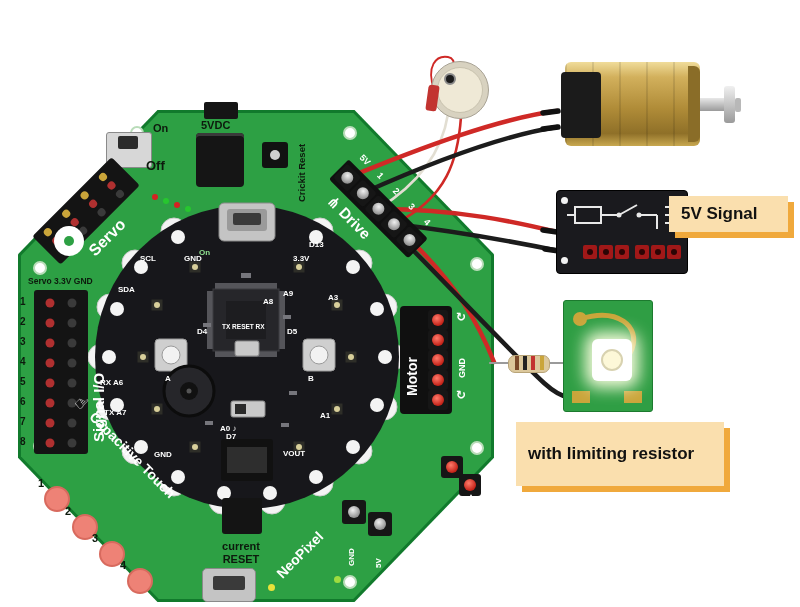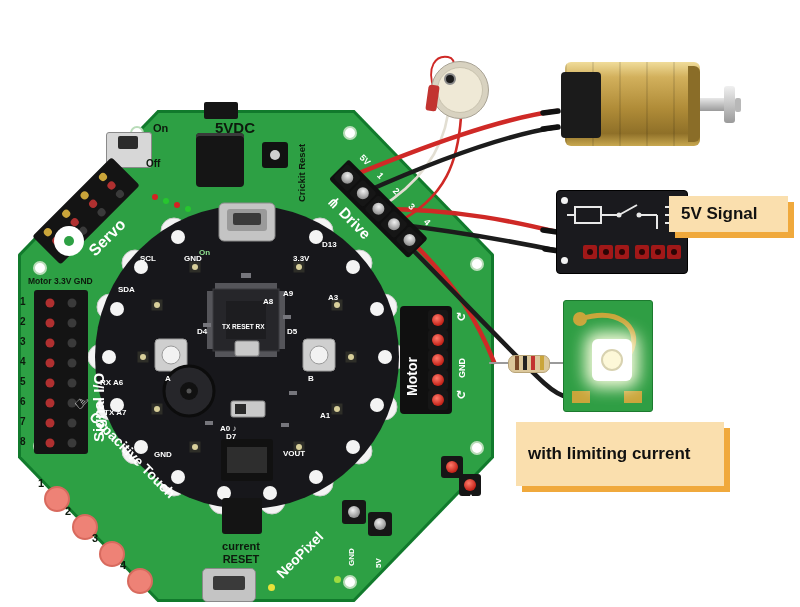--- a/index.html
+++ b/index.html
@@ -35,29 +35,29 @@
   <div class="hole" style="left:470px;top:257px"></div>
   <div class="hole" style="left:470px;top:441px"></div>
   <div class="hole" style="left:343px;top:575px"></div>
   <div class="hole" style="left:33px;top:261px"></div>
   <div class="hole" style="left:33px;top:439px"></div>
 
   <div class="abs" style="left:106px;top:132px;width:44px;height:34px;background:#d7d7d7;border:1px solid #8a8a8a;border-radius:3px;z-index:5">
     <div class="abs" style="left:11px;top:3px;width:20px;height:13px;background:#2b2b2b;border-radius:2px"></div>
   </div>
   <div class="blab" style="left:153px;top:122px;font-size:11px;z-index:5">On</div>
-  <div class="blab" style="left:146px;top:158px;font-size:10px;z-index:5">Off</div>
+  <div class="blab" style="left:146px;top:158px;font-size:13px;z-index:5">Off</div>
 
   <div class="dotled" style="left:152px;top:194px;background:#d42222;z-index:5"></div>
   <div class="dotled" style="left:163px;top:198px;background:#27c62f;z-index:5"></div>
   <div class="dotled" style="left:174px;top:202px;background:#d42222;z-index:5"></div>
   <div class="dotled" style="left:185px;top:206px;background:#27c62f;z-index:5"></div>
 
   <div class="abs" style="left:204px;top:102px;width:34px;height:17px;background:#151515;border-radius:2px;z-index:5"></div>
-  <div class="blab" style="left:215px;top:119px;font-size:15px;z-index:5">5VDC</div>
+  <div class="blab" style="left:201px;top:119px;font-size:11px;z-index:5">5VDC</div>
   <div class="abs" style="left:196px;top:133px;width:48px;height:54px;background:#151515;border-radius:4px;box-shadow:inset 0 3px 0 #3a3a3a;z-index:5"></div>
 
   <div class="abs" style="left:262px;top:142px;width:26px;height:26px;background:#111;border-radius:3px;z-index:5">
     <div class="abs" style="left:8px;top:8px;width:10px;height:10px;border-radius:50%;background:#cfcfcf"></div>
   </div>
   <div class="blab vert" style="left:296px;top:118px;height:84px;font-size:9.5px;z-index:5">Crickit Reset</div>
 
   <div class="abs" style="left:18px;top:168px;width:170px;height:100px;transform:rotate(-45deg);z-index:5">
     <div class="pinrow" style="left:26px;top:0">1</div>
     <div class="pinrow" style="left:52px;top:0">2</div>
@@ -81,21 +81,21 @@
         </g>
       </svg>
     </div>
     <div class="wlab" style="left:52px;top:58px;font-size:16px">Servo</div>
   </div>
 
   <div class="abs" style="left:54px;top:226px;width:30px;height:30px;border-radius:50%;background:#fff;z-index:5">
     <div class="abs" style="left:10px;top:10px;width:10px;height:10px;border-radius:50%;background:#2da044"></div>
   </div>
 
-  <div class="blab" style="left:28px;top:276px;font-size:8.5px;z-index:5">Motor 3.3V GND</div>
+  <div class="blab" style="left:28px;top:276px;font-size:8.5px;z-index:5">Servo 3.3V GND</div>
   <div class="abs" style="left:34px;top:290px;width:54px;height:164px;background:#141414;border-radius:3px;z-index:5">
     <svg width="54" height="164">
       <g>
         <circle cx="16" cy="13" r="4.5" fill="#b03030"></circle>
           <circle cx="38" cy="13" r="4.5" fill="#3a3a3a"></circle>
         <circle cx="16" cy="33" r="4.5" fill="#b03030"></circle>
           <circle cx="38" cy="33" r="4.5" fill="#3a3a3a"></circle>
         <circle cx="16" cy="53" r="4.5" fill="#b03030"></circle>
           <circle cx="38" cy="53" r="4.5" fill="#3a3a3a"></circle>
         <circle cx="16" cy="73" r="4.5" fill="#b03030"></circle>
@@ -273,21 +273,21 @@
   <div class="cl" style="left:118px;top:285px">SDA</div>
   <div class="cl" style="left:100px;top:378px">RX A6</div>
   <div class="cl" style="left:104px;top:408px">TX A7</div>
   <div class="cl" style="left:154px;top:450px">GND</div>
   <div class="cl" style="left:220px;top:424px">A0 ♪</div>
   <div class="cl" style="left:226px;top:432px">D7</div>
   <div class="cl" style="left:283px;top:449px">VOUT</div>
   <div class="cl" style="left:320px;top:411px">A1</div>
   <div class="cl" style="left:328px;top:293px">A3</div>
   <div class="cl" style="left:293px;top:254px">3.3V</div>
-  <div class="cl" style="left:322px;top:240px">D13</div>
+  <div class="cl" style="left:309px;top:240px">D13</div>
   <div class="cl" style="left:283px;top:289px">A9</div>
   <div class="cl" style="left:263px;top:297px">A8</div>
   <div class="cl" style="left:222px;top:323px;font-size:6.5px">TX RESET RX</div>
   <div class="cl" style="left:197px;top:327px">D4</div>
   <div class="cl" style="left:287px;top:327px">D5</div>
   <div class="cl" style="left:199px;top:248px;color:#8fe08f">On</div>
   <div class="cl" style="left:165px;top:374px">A</div>
   <div class="cl" style="left:308px;top:374px">B</div>
 
   <svg class="abs" style="left:0;top:0;z-index:3" width="800" height="607">
@@ -457,16 +457,16 @@
     <div class="abs" style="left:6px;top:0;width:4px;height:14px;background:#7a4a2a"></div>
     <div class="abs" style="left:14px;top:0;width:4px;height:14px;background:#222"></div>
     <div class="abs" style="left:22px;top:0;width:4px;height:14px;background:#c23330"></div>
     <div class="abs" style="left:31px;top:0;width:4px;height:14px;background:#caa53a"></div>
   </div>
 
   <div class="callout" style="left:669px;top:196px;width:119px;height:36px">
     <span>5V Signal</span>
   </div>
   <div class="callout" style="left:516px;top:422px;width:208px;height:64px;flex-direction:column;align-items:flex-start;justify-content:center;line-height:1.35">
-    <span>with limiting current</span>
+    <span>with limiting resistor</span>
   </div>
 
 </div>
 
 </body></html>

